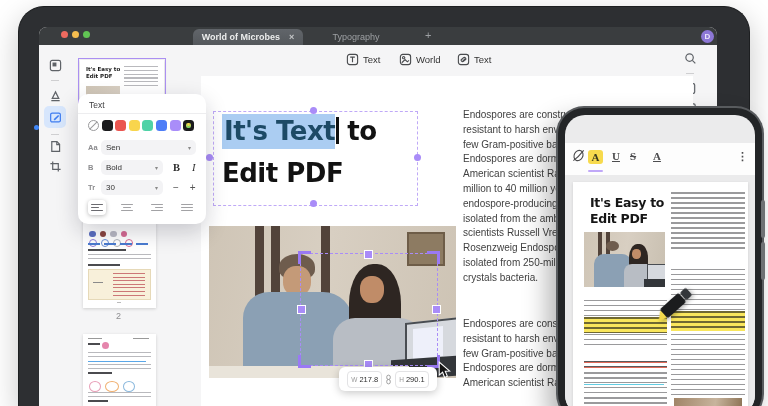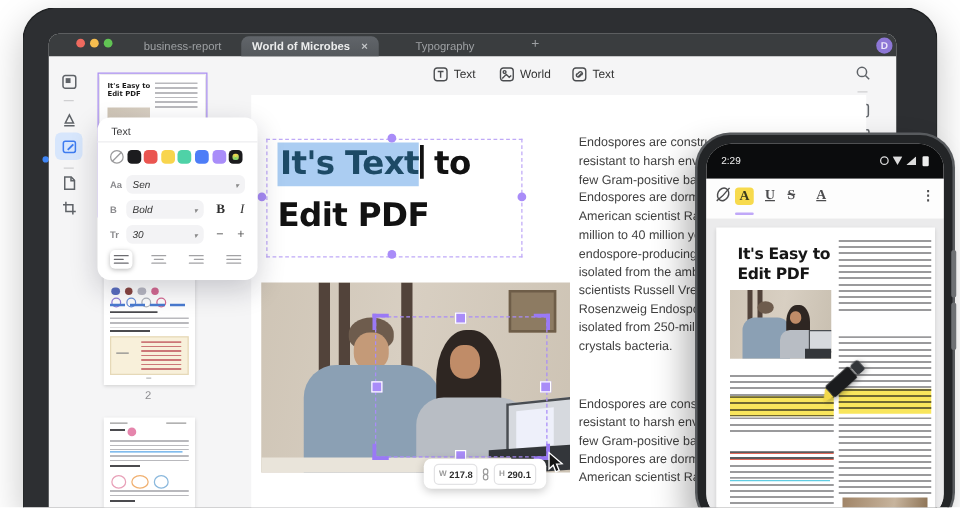--- a/index.html
+++ b/index.html
@@ -61,21 +61,21 @@
   
   .crop{position:absolute;left:261px;top:226px;width:136px;height:111px;border:1.5px dashed #a98cf8;}
   .cb{position:absolute;width:10px;height:10px;border:0 solid #9a79f5;}
   .cb.tl{left:-3px;top:-3px;border-left-width:3px;border-top-width:3px;}
   .cb.tr{right:-3px;top:-3px;border-right-width:3px;border-top-width:3px;}
   .cb.bl{left:-3px;bottom:-3px;border-left-width:3px;border-bottom-width:3px;}
   .cb.br{right:-3px;bottom:-3px;border-right-width:3px;border-bottom-width:3px;}
   .ch{position:absolute;width:7px;height:7px;background:#a98cf8;border:1px solid #fff;}
   
   .tooltip{position:absolute;left:300px;top:340px;width:98px;height:24px;background:#fff;border-radius:6px;
-           box-shadow:0 2px 8px rgba(0,0,0,.22);display:flex;align-items:center;justify-content:center;gap:3px;z-index:8;font-weight:bold;}
+           box-shadow:0 2px 8px rgba(0,0,0,.22);display:flex;align-items:center;justify-content:center;gap:3px;z-index:8;}
   .fld{display:flex;align-items:center;gap:2px;border:1px solid #e3e3e5;border-radius:4px;height:15px;padding:0 3px;}
   .fld .lab{font-size:6.5px;color:#9a9a9a;}
   .fld .val{font-size:7.5px;color:#2e2e2e;}
   .cursor{position:absolute;left:399px;top:334px;z-index:9;}
   
   .col{position:absolute;left:424px;width:230px;font-size:10px;line-height:14.8px;color:#414141;}
   .col div{white-space:nowrap;}
   
   .tpanel{position:absolute;left:39px;top:67px;width:128px;height:130px;background:#fff;border-radius:10px;
           box-shadow:0 8px 22px rgba(20,20,40,.20);z-index:30;padding:0;}
@@ -83,21 +83,21 @@
   .tp-div{position:absolute;left:0;top:19px;width:100%;height:1px;background:#ededef;}
   .tp-row{position:absolute;left:10px;width:108px;display:flex;align-items:center;}
   .sw{width:11px;height:11px;border-radius:3.5px;margin-left:2.6px;}
   .nocol{width:11px;height:11px;border-radius:50%;border:1px solid #9a9a9c;position:relative;box-sizing:border-box;}
   .nocol:after{content:"";position:absolute;left:-1px;top:4px;width:11px;height:1.2px;background:#9a9a9c;transform:rotate(-45deg);}
   .swcustom{position:relative;background:#1b1b1d;}
   .swcustom:after{content:"";position:absolute;left:3px;top:3px;width:5px;height:5px;border-radius:2px;
                   background:conic-gradient(#f6d44c,#7ad46a,#f6d44c);}
   .tp-lab{font-size:7.5px;color:#8b8b8e;width:13px;font-weight:bold;}
   .tp-field{height:15px;background:#f3f3f5;border-radius:5px;display:flex;align-items:center;
-            justify-content:space-between;padding:0 5px;font-size:8px;color:#333;font-style:italic;}
+            justify-content:space-between;padding:0 5px;font-size:8px;color:#333;}
   .tp-car{font-size:6px;color:#8a8a8a;}
   .tb{font-family:"Liberation Serif",serif;font-size:10.5px;color:#2e2e2e;}
   .al{width:12px;height:10px;display:flex;flex-direction:column;justify-content:center;}
   .al i{display:block;height:1.4px;background:#a2a2a5;margin:1.1px 0;border-radius:1px;}
   .albox{width:18px;height:15px;border-radius:4px;display:flex;align-items:center;justify-content:center;}
   .albox.sel{background:#fff;box-shadow:0 1px 4px rgba(0,0,0,.28);}
   .albox.sel i{background:#6b6b70;}
   
   .thumb{position:absolute;background:#fff;box-shadow:0 1px 3px rgba(0,0,0,.16);}
   .skel-t{background-image:repeating-linear-gradient(to bottom,#b9b9bd 0,#b9b9bd 1.3px,transparent 1.3px,transparent 3.8px);}
@@ -138,23 +138,20 @@
 
   <div class="laptop">
     <div class="bezel-dot"></div>
 
     <div class="app">
 
       <div class="tabbar">
         <div class="light" style="left:22px;background:#ee6a5f"></div>
         <div class="light" style="left:33px;background:#f5bd4f"></div>
         <div class="light" style="left:44px;background:#61c454"></div>
-        <div class="tab" style="left:57px;width:100px">
-          <span>business-report</span>
-        </div>
         <div class="tab" style="left:269px;width:96px">
           <span>Typography</span>
         </div>
         <div class="tab active" style="left:154px;width:110px">
           <span>World of Microbes</span>
           <span class="x">×</span>
         </div>
         <div class="newtab" style="left:386px">+</div>
         <div class="avatar" style="left:662px">D</div>
       </div>
@@ -435,27 +432,20 @@
       </div>
 
     </div>
   </div>
 
   <div class="phone">
     <div class="sidebtn" style="top:92px;height:38px"></div>
     <div class="sidebtn" style="top:134px;height:38px"></div>
     <div class="screen">
 
-      <div class="pstatus">
-        <span class="ptime">2:29</span>
-        <span class="abs" style="right:44px;top:10px;width:7px;height:7px;border:1px solid #ddd;border-radius:50%;box-sizing:border-box"></span>
-        <span class="abs" style="right:33px;top:10px;width:8px;height:7px;background:#ddd;clip-path:polygon(50% 100%,0 0,100% 0)"></span>
-        <span class="abs" style="right:22px;top:10px;width:8px;height:7px;background:#ddd;clip-path:polygon(0 100%,100% 0,100% 100%)"></span>
-        <span class="abs" style="right:12px;top:10px;width:5px;height:8px;background:#eee;border-radius:1px"></span>
-      </div>
 
       <div class="ptool">
         <span class="ptool-item" style="left:6px;top:5px">
           <svg width="15" height="15" viewBox="0 0 16 16" fill="none" stroke="#4d4d4f" stroke-width="1.2">
               <ellipse cx="8" cy="8" rx="4.6" ry="5.6" transform="rotate(28 8 8)"></ellipse>
               <path d="M2.5 13.5 C6 11 10 7 13.5 2.5"></path>
             </svg>
         </span>
         <span class="ptool-item hl-a" style="left:23px">A</span>
         <span class="pind"></span>

